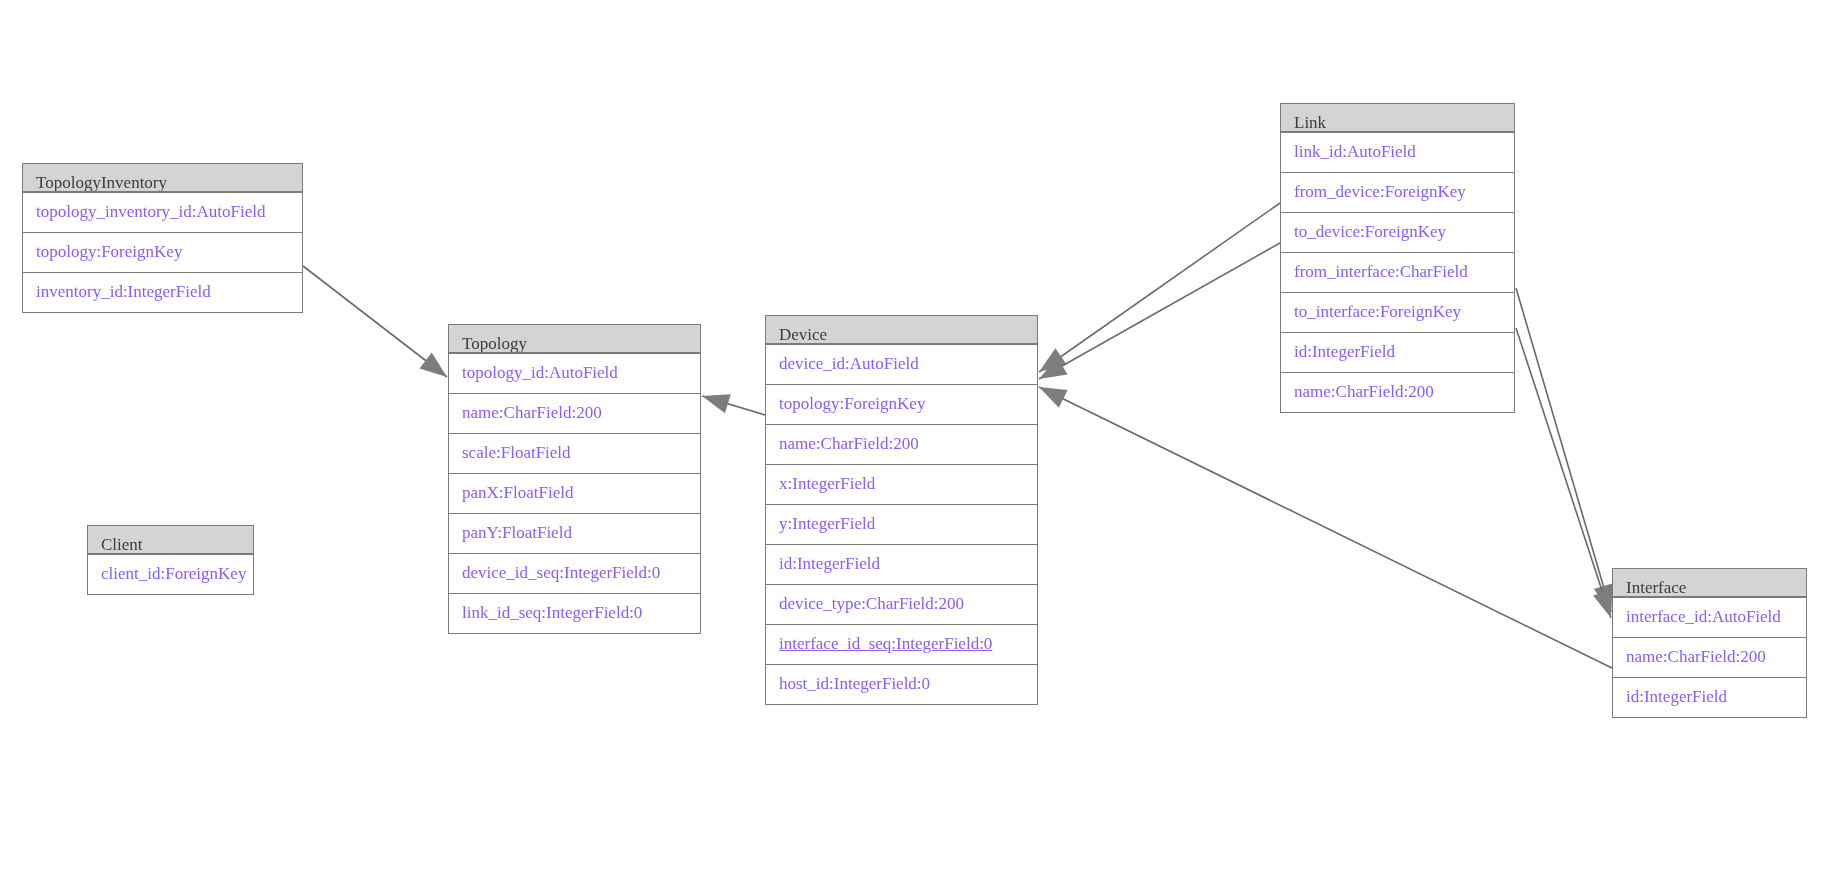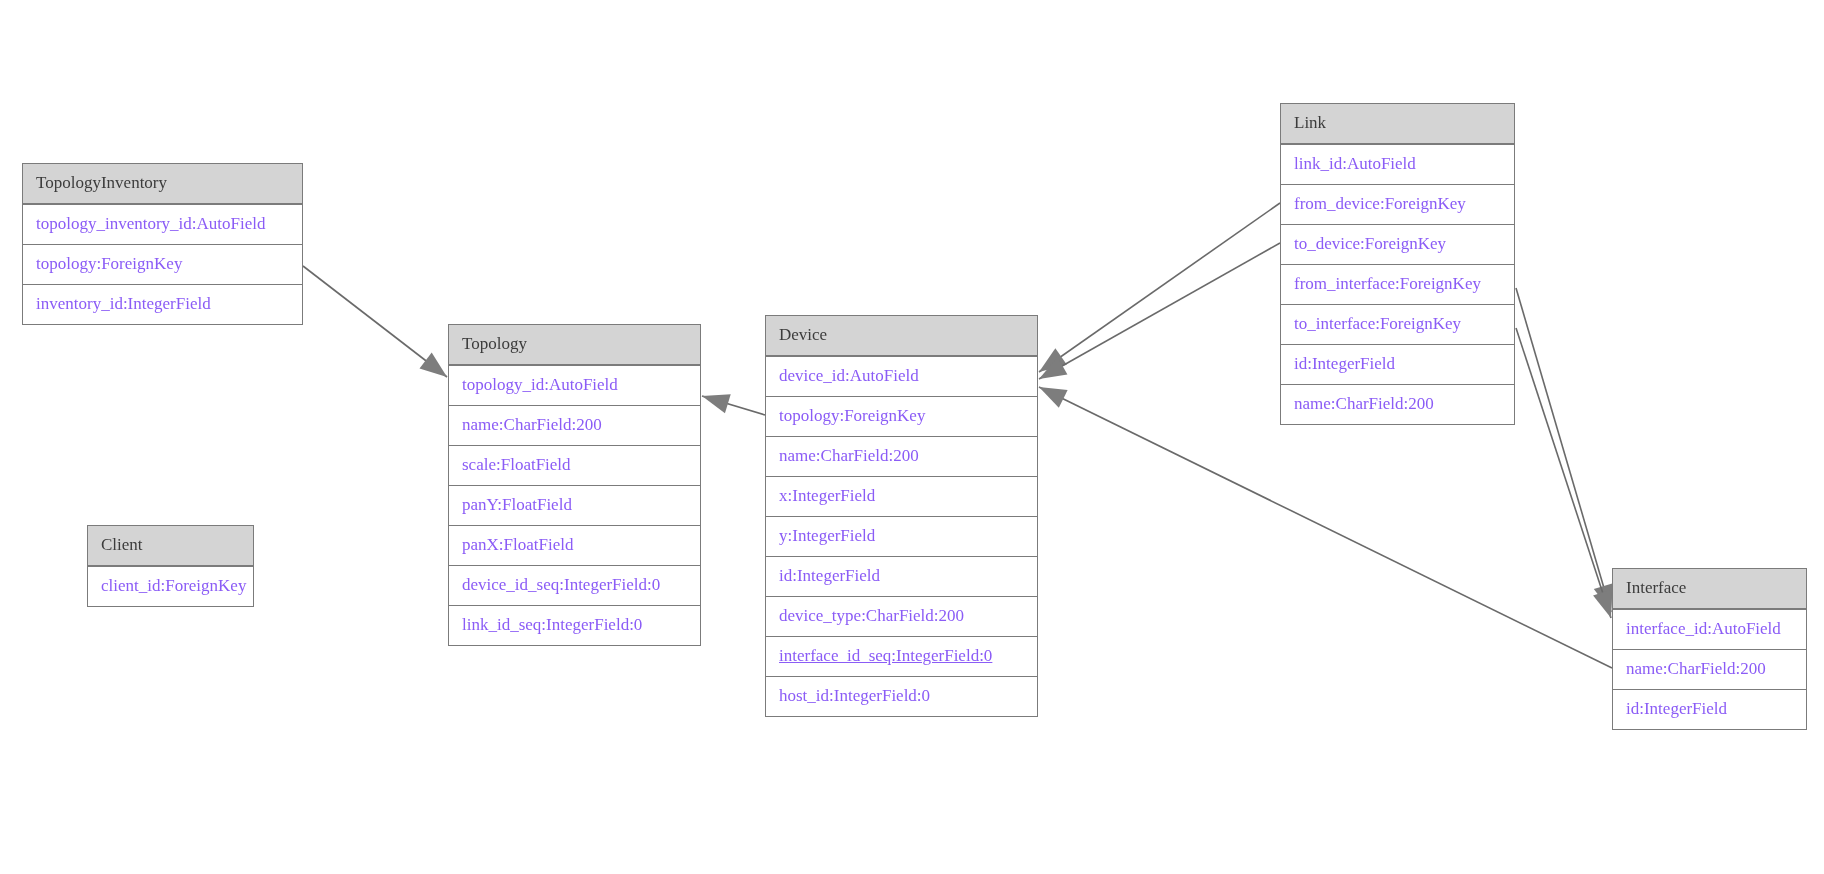--- a/index.html
+++ b/index.html
@@ -25,21 +25,21 @@
   }
   .entity {
     position: absolute;
     box-sizing: border-box;
     border: 1.6px solid #7b7b7b;
     background: #ffffff;
     z-index: 2;
   }
   .entity-header {
     box-sizing: border-box;
-    height: 40px;
+    height: 28px;
     line-height: 38px;
     background: #d4d4d4;
     border-bottom: 1.4px solid #7b7b7b;
     padding-left: 13px;
     font-size: 17px;
     color: #3c3c3c;
     white-space: nowrap;
     overflow: hidden;
   }
   .entity-row {
@@ -81,22 +81,22 @@
         <div class="entity-header">TopologyInventory</div>
         <div class="entity-row" style="height: 40px;">topology_inventory_id:AutoField</div>
         <div class="entity-row" style="height: 40px;">topology:ForeignKey</div>
         <div class="entity-row" style="height: 40px;">inventory_id:IntegerField</div>
       </div>
       <div class="entity" style="left: 448px; top: 324px; width: 253px;">
         <div class="entity-header">Topology</div>
         <div class="entity-row" style="height: 40px;">topology_id:AutoField</div>
         <div class="entity-row" style="height: 40px;">name:CharField:200</div>
         <div class="entity-row" style="height: 40px;">scale:FloatField</div>
+        <div class="entity-row" style="height: 40px;">panX:FloatField</div>
         <div class="entity-row" style="height: 40px;">panY:FloatField</div>
-        <div class="entity-row" style="height: 40px;">panX:FloatField</div>
         <div class="entity-row" style="height: 40px;">device_id_seq:IntegerField:0</div>
         <div class="entity-row" style="height: 40px;">link_id_seq:IntegerField:0</div>
       </div>
       <div class="entity" style="left: 87px; top: 525px; width: 167px;">
         <div class="entity-header">Client</div>
         <div class="entity-row" style="height: 40px;">client_id:ForeignKey</div>
       </div>
       <div class="entity" style="left: 765px; top: 315px; width: 273px;">
         <div class="entity-header">Device</div>
         <div class="entity-row" style="height: 40px;">device_id:AutoField</div>
@@ -107,21 +107,21 @@
         <div class="entity-row" style="height: 40px;">id:IntegerField</div>
         <div class="entity-row" style="height: 40px;">device_type:CharField:200</div>
         <div class="entity-row" style="height: 40px; text-decoration: underline;">interface_id_seq:IntegerField:0</div>
         <div class="entity-row" style="height: 40px;">host_id:IntegerField:0</div>
       </div>
       <div class="entity" style="left: 1280px; top: 103px; width: 235px;">
         <div class="entity-header">Link</div>
         <div class="entity-row" style="height: 40px;">link_id:AutoField</div>
         <div class="entity-row" style="height: 40px;">from_device:ForeignKey</div>
         <div class="entity-row" style="height: 40px;">to_device:ForeignKey</div>
-        <div class="entity-row" style="height: 40px;">from_interface:ForeignKey</div>
+        <div class="entity-row" style="height: 40px;">from_interface:CharField</div>
         <div class="entity-row" style="height: 40px;">to_interface:ForeignKey</div>
         <div class="entity-row" style="height: 40px;">id:IntegerField</div>
         <div class="entity-row" style="height: 40px;">name:CharField:200</div>
       </div>
       <div class="entity" style="left: 1612px; top: 568px; width: 195px;">
         <div class="entity-header">Interface</div>
         <div class="entity-row" style="height: 40px;">interface_id:AutoField</div>
         <div class="entity-row" style="height: 40px;">name:CharField:200</div>
         <div class="entity-row" style="height: 40px;">id:IntegerField</div>
       </div>

